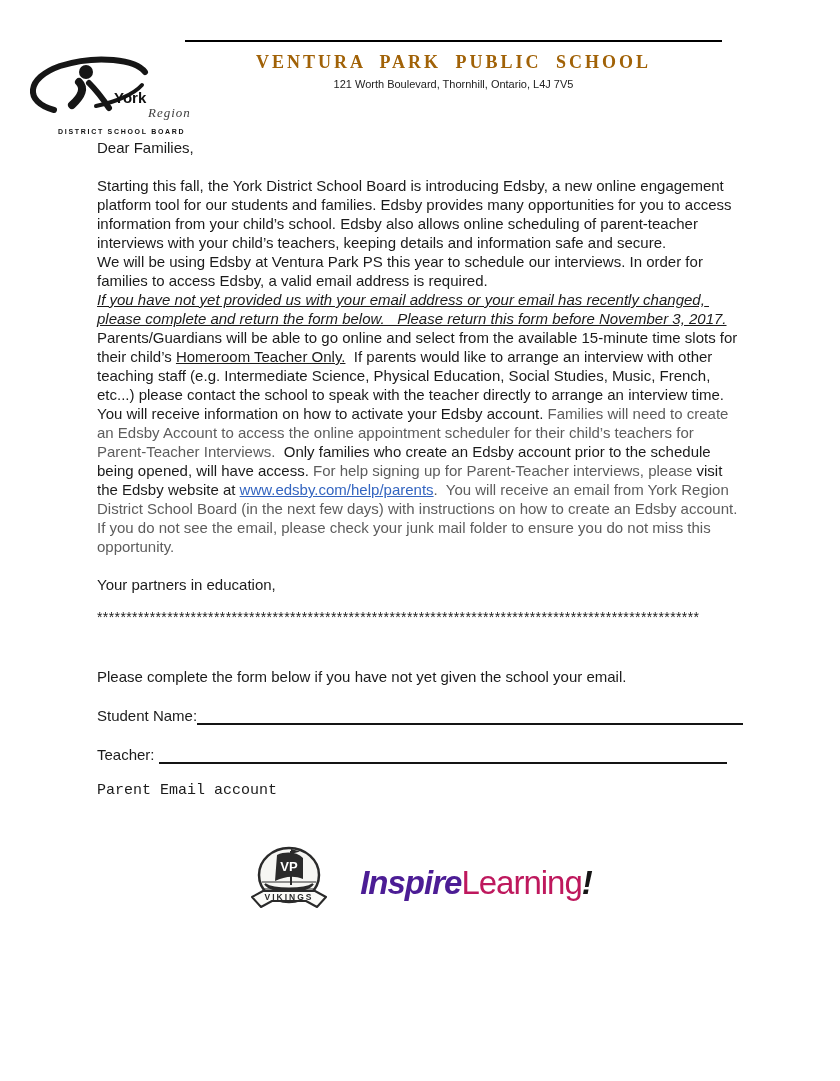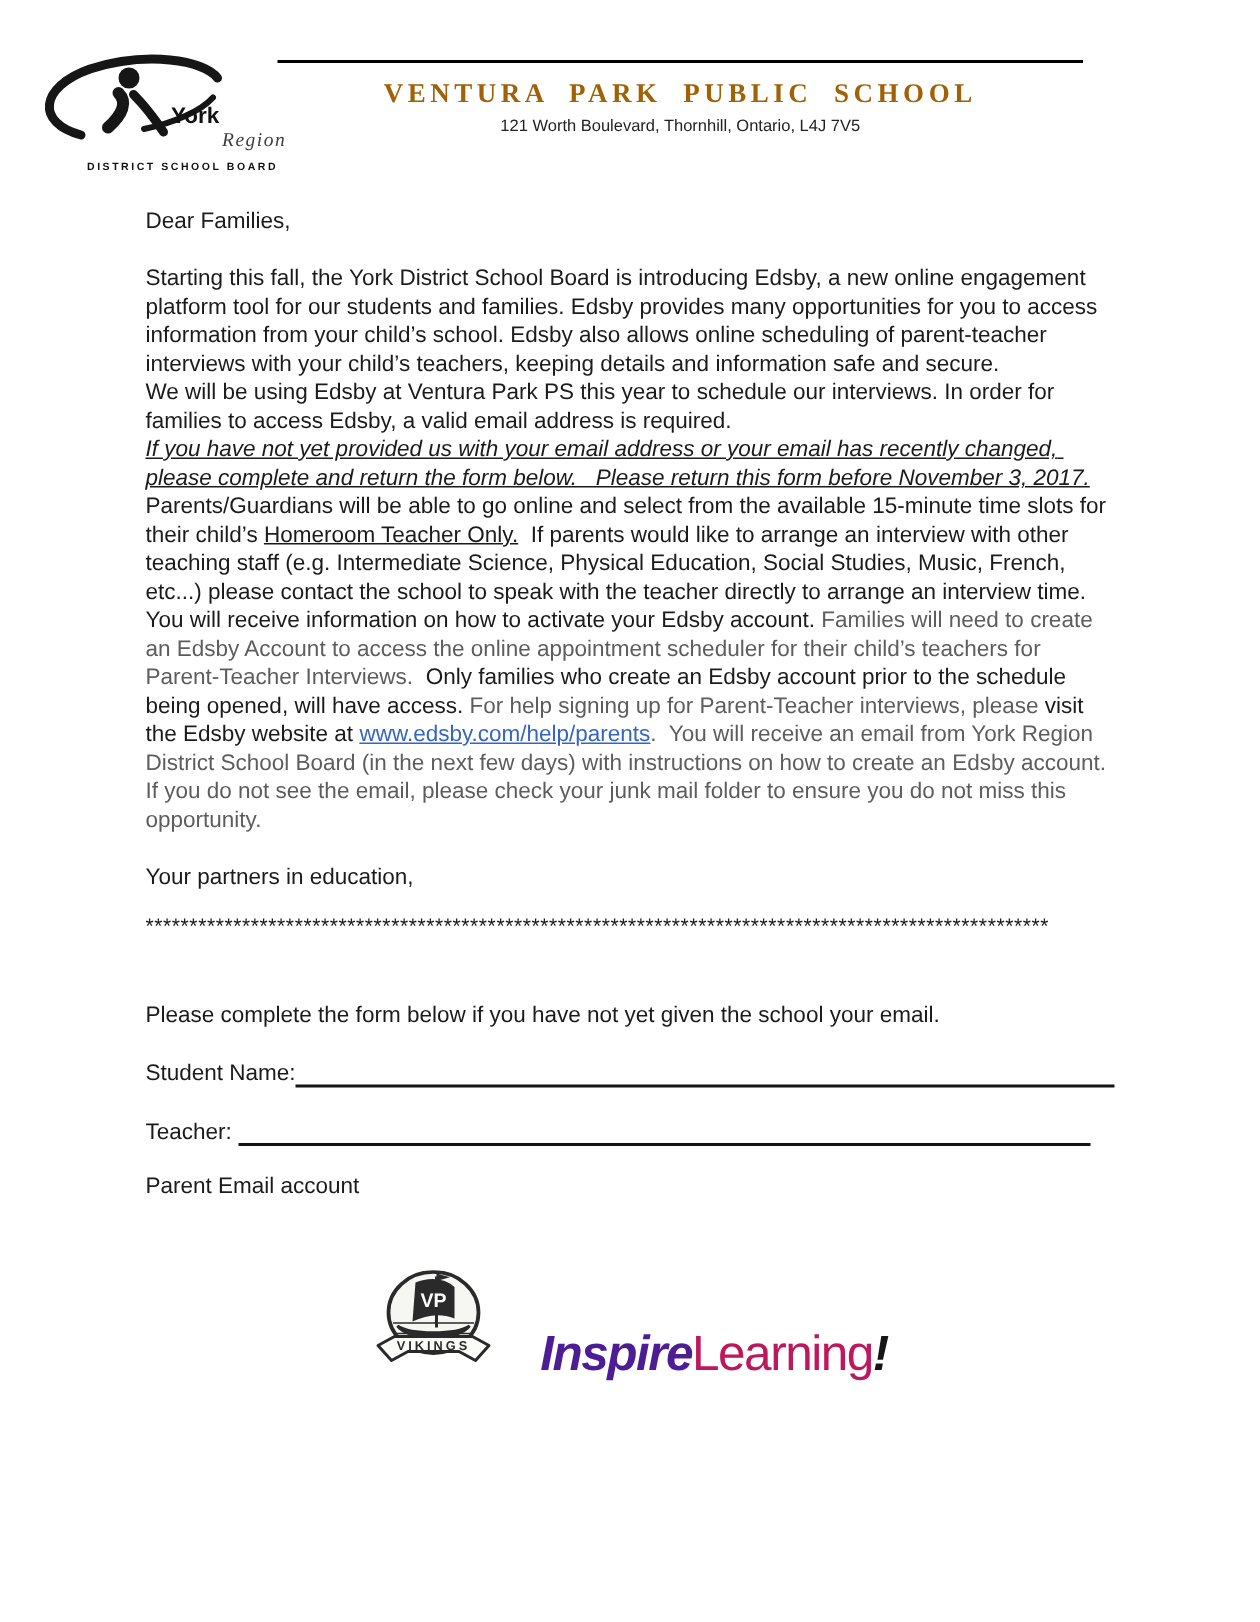--- a/index.html
+++ b/index.html
@@ -11,21 +11,21 @@
     background: #ffffff;
     font-family: "Liberation Sans", sans-serif;
     font-size: 15px;
     line-height: 19px;
     color: #1b1b1b;
     overflow: hidden;
   }
 
   
   .letterhead { position: relative; height: 138px; }
-  .york-logo { position: absolute; left: 24px; top: 32px; width: 200px; height: 82px; }
+  .york-logo { position: absolute; left: 24px; top: 52px; width: 200px; height: 82px; }
   .york-logo svg { position: absolute; left: 0; top: 0; }
   .york-logo .york {
     position: absolute; left: 90px; top: 36px;
     font-weight: bold; font-size: 15px; color: #111;
   }
   .york-logo .region {
     position: absolute; left: 124px; top: 51px;
     font-family: "Liberation Serif", serif; font-style: italic;
     font-size: 13px; color: #3d3d3d; letter-spacing: 1px;
   }
@@ -60,25 +60,25 @@
   .stars {
     margin-top: 14px; white-space: nowrap; overflow: hidden;
     font-size: 14px; letter-spacing: 0.4px; color: #1a1a1a;
   }
 
   .form-intro { margin-top: 40px; }
   .form-row { display: flex; align-items: flex-end; margin-top: 20px; }
   .form-label { white-space: pre; text-align: right; }
   .rule-line { flex: 1; border-bottom: 2px solid #141414; height: 17px; }
   .rule-line.short { margin-right: 16px; }
-  .parent-label { margin-top: 17px; }
+  .parent-label { margin-top: 17px; font-family: Liberation Mono, monospace; }
 
   
   footer {
-    display: flex; justify-content: center; align-items: flex-end;
+    display: flex; justify-content: center; align-items: center;
     gap: 30px; margin-top: 44px;
   }
   .crest svg { display: block; }
   .inspire { white-space: nowrap; font-size: 33px; line-height: 40px; letter-spacing: -1px; }
   .inspire .w1 { font-weight: bold; font-style: italic; }
   .inspire .w2 { color: #be185d; }
   .inspire .bang { color: #161616; font-weight: bold; font-style: italic; }
 </style>
 </head>
 <body>

